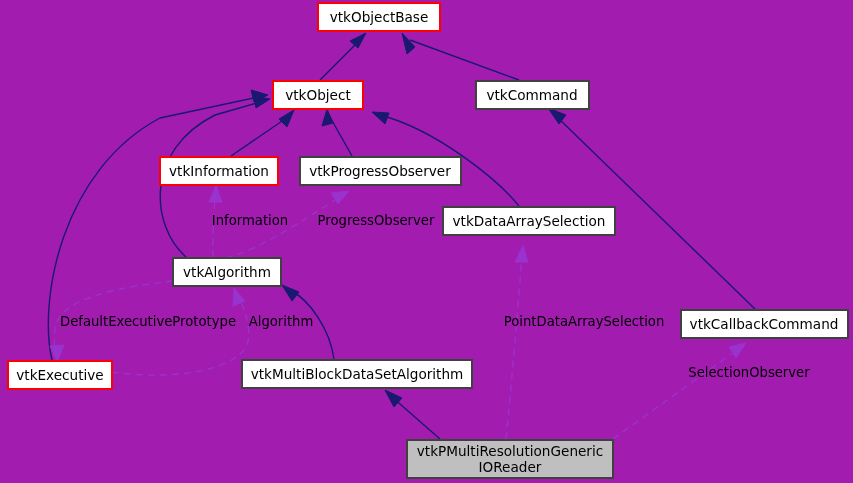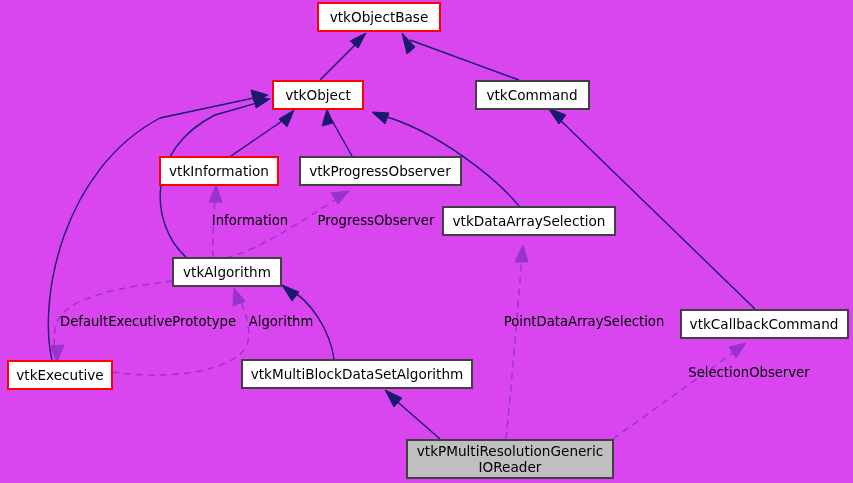--- a/index.html
+++ b/index.html
@@ -4,21 +4,21 @@
 <style>
   html, body {
     margin: 0;
     padding: 0;
     background: #ffffff;
   }
   #diagram-root {
     position: relative;
     width: 853px;
     height: 483px;
-    background: #d946ef;
+    background: #a21caf;
     font-family: "DejaVu Sans", sans-serif;
     overflow: hidden;
   }
   svg#graph {
     position: absolute;
     left: 0;
     top: 0;
     width: 853px;
     height: 483px;
   }

